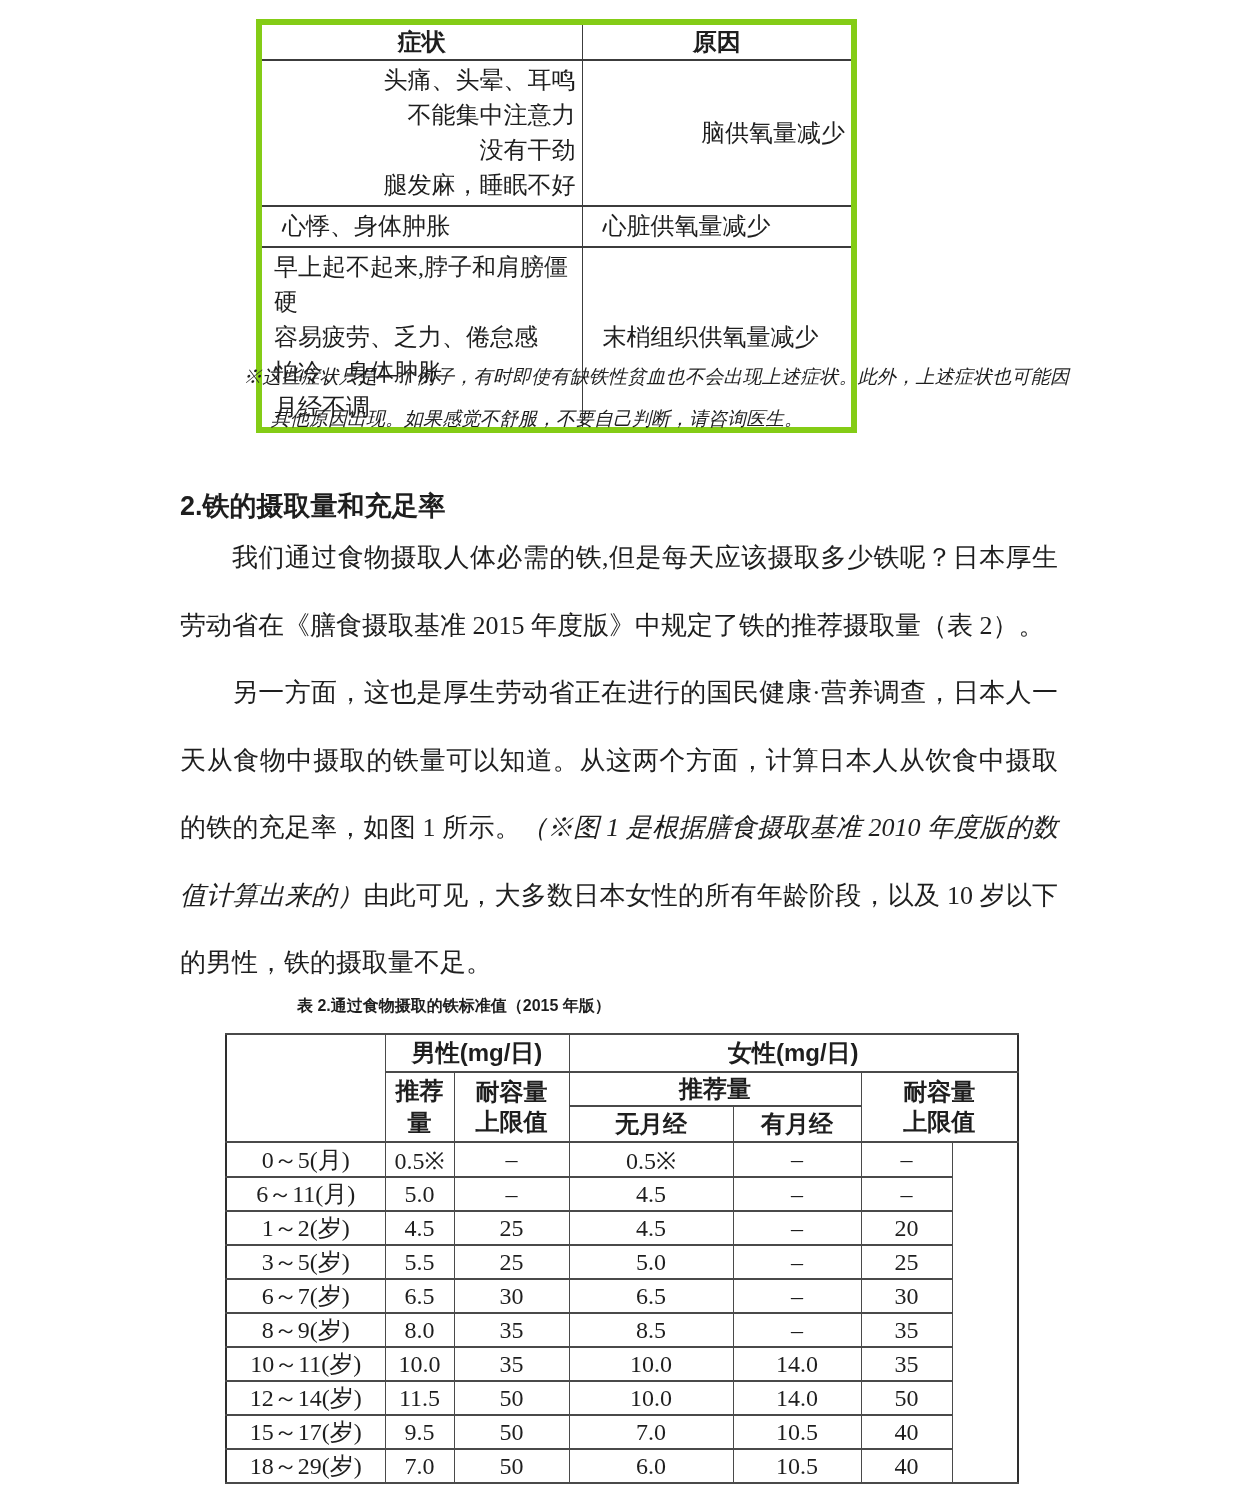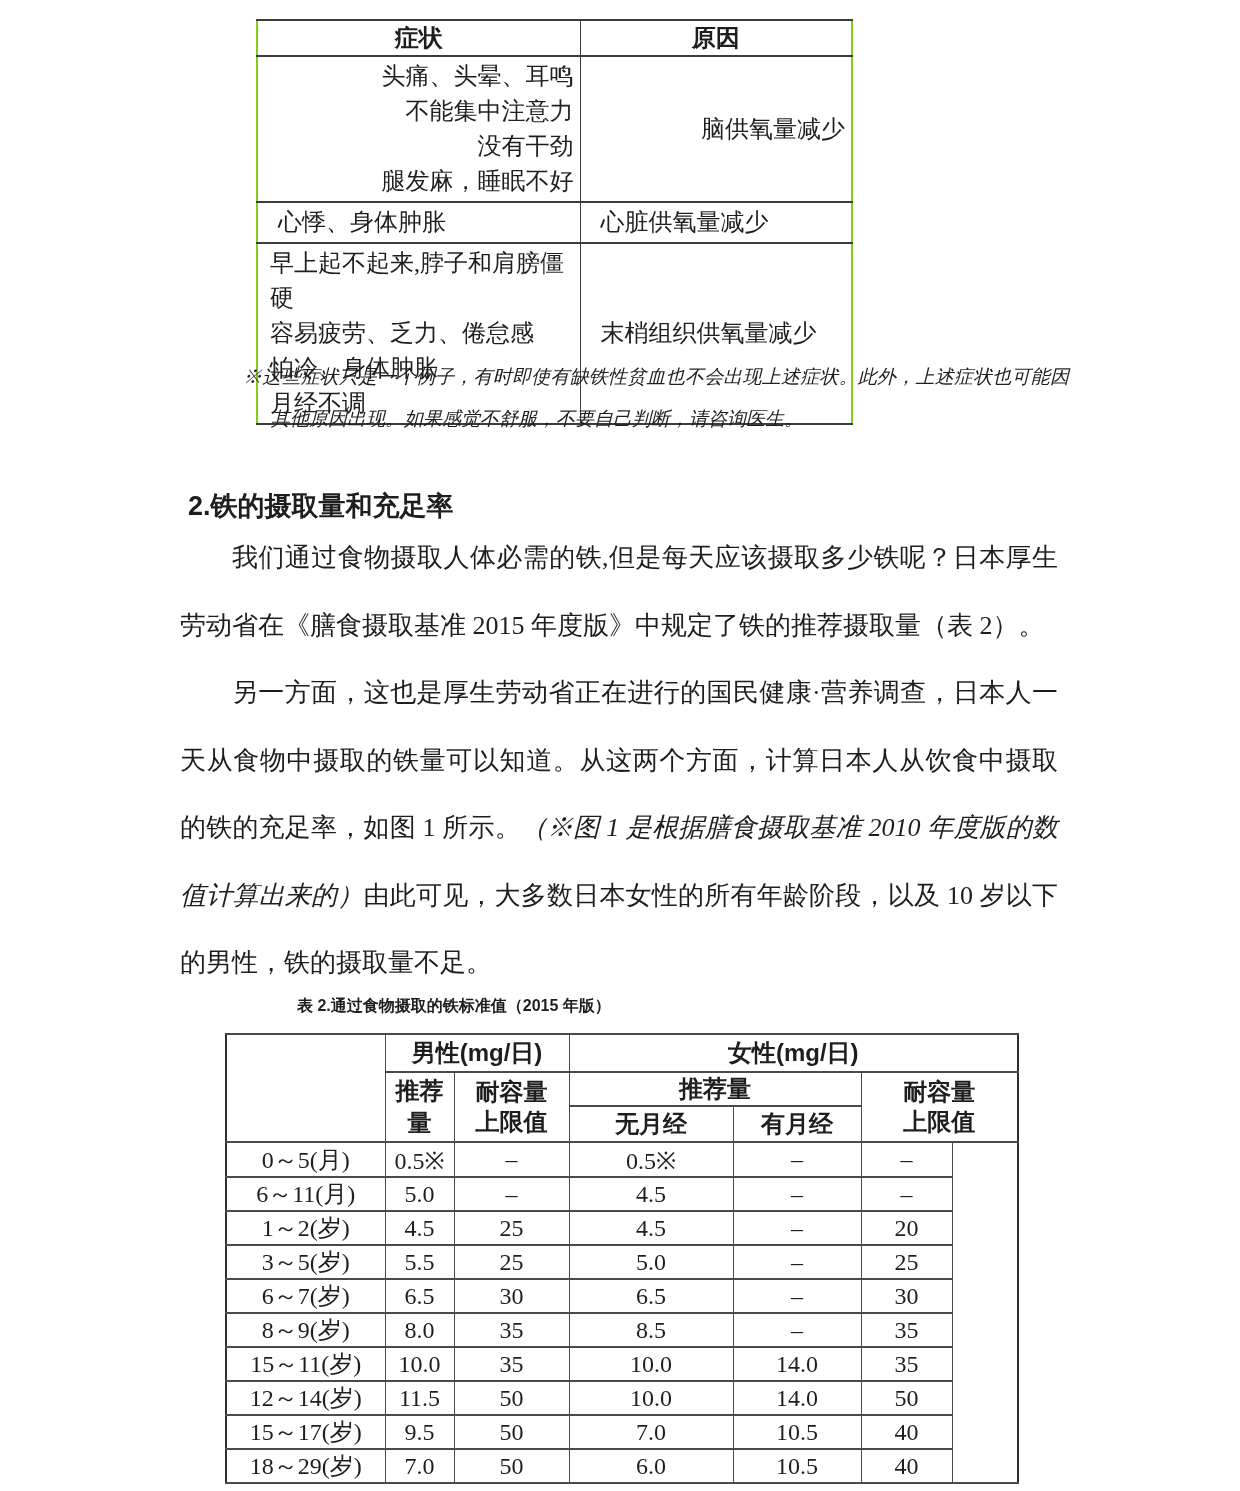--- a/index.html
+++ b/index.html
@@ -15,21 +15,21 @@
   }
 
   
   table.t1 {
     position: absolute;
     left: 256px;
     top: 19px;
     width: 595px;
     border-collapse: collapse;
     table-layout: fixed;
-    border: 2px solid #84cc16;
+    border: 6px solid #84cc16;
   }
   table.t1 td {
     border: 1px solid #3c3c3c;
     border-top-width: 2px;
     border-bottom-width: 2px;
     font-size: 24px;
     vertical-align: middle;
     padding: 2px 6px 2px 20px;
     line-height: 35px;
   }
@@ -57,21 +57,21 @@
     font-size: 19px;
     line-height: 42px;
     padding-left: 28px;
     text-indent: -28px;
     text-align: justify;
   }
 
   
   .sec-heading {
     position: absolute;
-    left: 188px;
+    left: 180px;
     top: 488px;
     font-size: 27px;
     font-weight: bold;
     font-family: "Liberation Sans", "DejaVu Sans", sans-serif;
   }
   .body-text {
     position: absolute;
     left: 180px;
     top: 524px;
     width: 878px;
@@ -243,21 +243,21 @@
       </tr>
       <tr class="t2-row">
         <td>8～9(岁)</td>
         <td>8.0</td>
         <td>35</td>
         <td>8.5</td>
         <td>–</td>
         <td>35</td>
       </tr>
       <tr class="t2-row">
-        <td>15～11(岁)</td>
+        <td>10～11(岁)</td>
         <td>10.0</td>
         <td>35</td>
         <td>10.0</td>
         <td>14.0</td>
         <td>35</td>
       </tr>
       <tr class="t2-row">
         <td>12～14(岁)</td>
         <td>11.5</td>
         <td>50</td>

